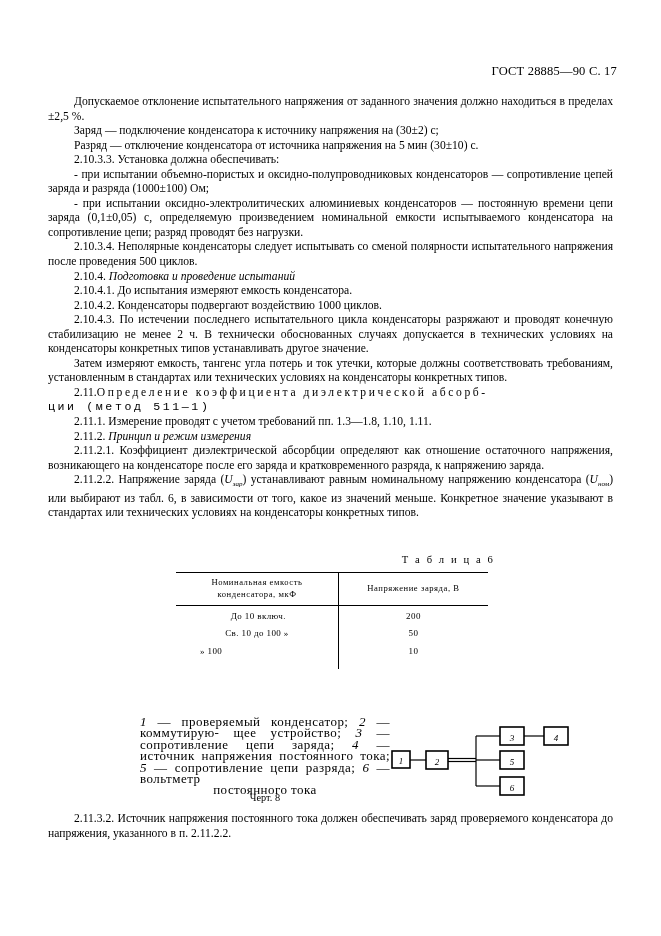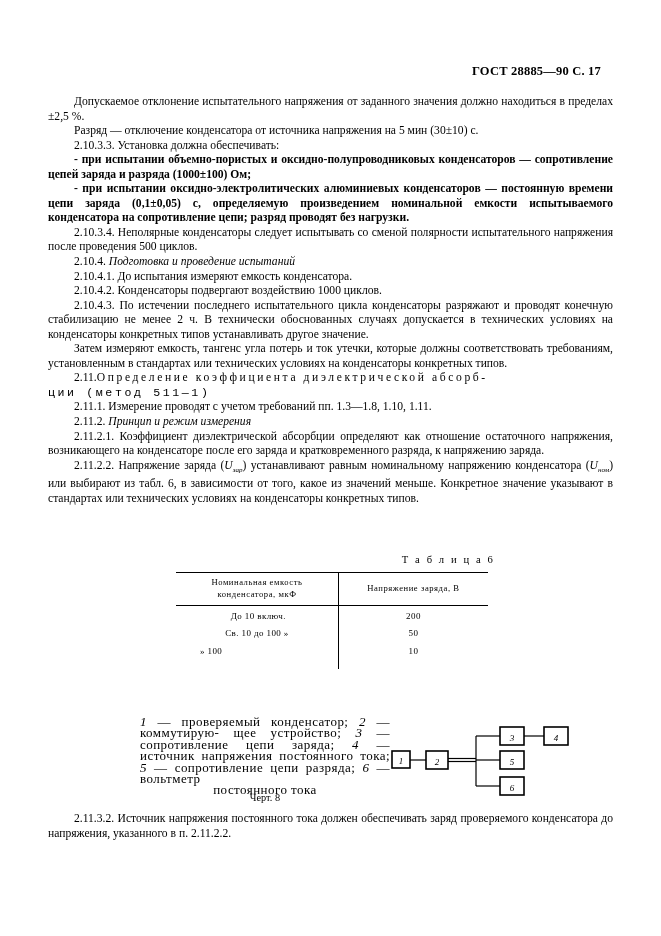--- a/index.html
+++ b/index.html
@@ -20,44 +20,44 @@
     width: 661px;
     height: 936px;
     box-sizing: border-box;
     padding: 0 48px;
   }
 
   
   .runhead {
     position: absolute;
     top: 64px;
-    right: 60px;
+    right: 44px;
     font-size: 12.5px;
-    font-weight: bold;
+    font-weight: normal;
     letter-spacing: 0.2px;
     white-space: nowrap;
     text-align: right;
   }
 
   
   .body-text {
     position: absolute;
     top: 95px;
     left: 48px;
     width: 565px;
   }
   p.t {
     margin: 0;
     font-size: 11.6px;
     line-height: 14.55px;
     text-align: justify;
     text-indent: 26px;
     hyphens: manual;
   }
-  p.t.dash { text-indent: 26px; font-weight: bold; }
+  p.t.dash { text-indent: 26px; }
   .ital { font-style: italic; }
 
   
   .spaced {
     letter-spacing: 2.6px;
   }
   p.head-spaced {
     margin: 0;
     font-size: 11.6px;
     line-height: 14.55px;
@@ -184,20 +184,21 @@
 </head>
 <body>
 
 <div class="page">
 
   <div class="runhead">ГОСТ 28885—90 С. 17</div>
 
   <div class="body-text">
 
     <p class="t">Допускаемое отклонение испытательного напряжения от заданного значения должно находиться в пределах ±2,5 %.</p>
+    <p class="t">Заряд — подключение конденсатора к источнику напряжения на (30±2) с;</p>
     <p class="t">Разряд — отключение конденсатора от источника напряжения на 5 мин (30±10) с.</p>
     <p class="t">2.10.3.3. Установка должна обеспечивать:</p>
     <p class="t dash">- при испытании объемно-пористых и оксидно-полупроводниковых конденсаторов — сопротивление цепей заряда и разряда (1000±100) Ом;</p>
     <p class="t dash">- при испытании оксидно-электролитических алюминиевых конденсаторов — постоянную времени цепи заряда (0,1±0,05) с, определяемую произведением номинальной емкости испытываемого конденсатора на сопротивление цепи; разряд проводят без нагрузки.</p>
     <p class="t">2.10.3.4. Неполярные конденсаторы следует испытывать со сменой полярности испытательного напряжения после проведения 500 циклов.</p>
 
     <p class="t"><span>2.10.4.</span> <span class="ital">Подготовка и проведение испытаний</span></p>
 
     <p class="t">2.10.4.1. До испытания измеряют емкость конденсатора.</p>
     <p class="t">2.10.4.2. Конденсаторы подвергают воздействию 1000 циклов.</p>

